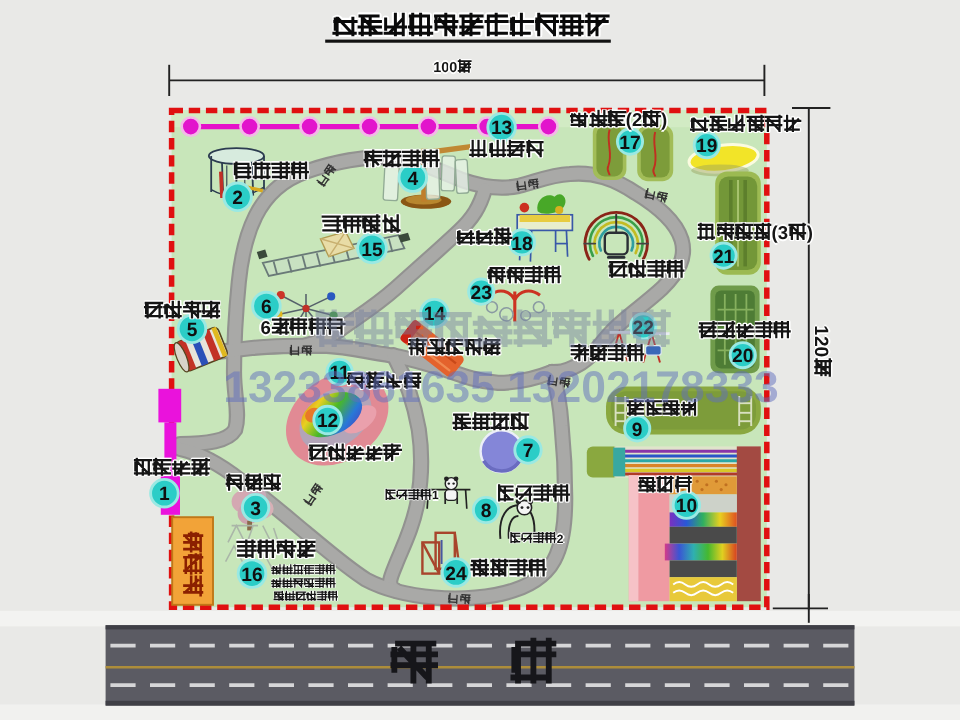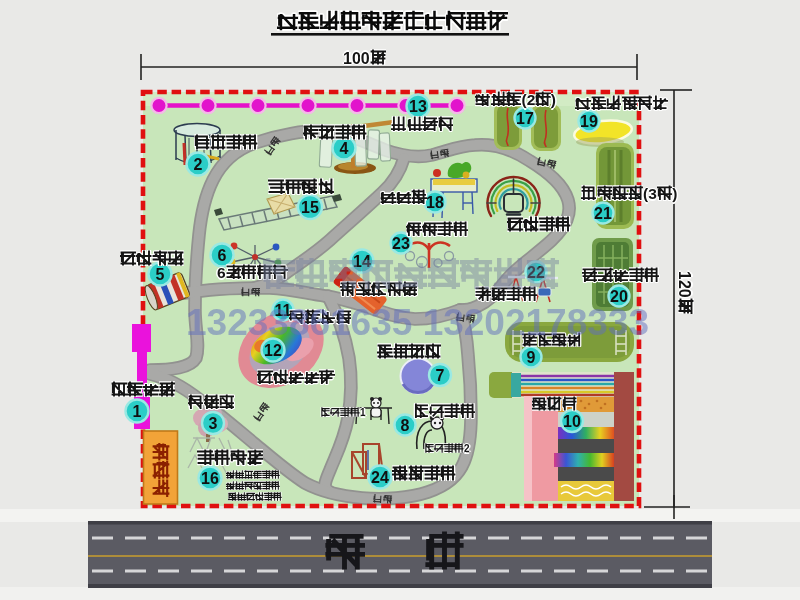--- a/index.html
+++ b/index.html
@@ -448,21 +448,21 @@
         <path d="M3 2.5L14.5 2.5M1.5 6L16 6M3 1.5L3 14.5M13 4L13 14.5M4 4.5L12 13M1.8 4.5L1.8 11" stroke="#ffffff" stroke-width="4.6" fill="none" stroke-linecap="round"></path>
         <path d="M3 2.5L14.5 2.5M1.5 6L16 6M3 1.5L3 14.5M13 4L13 14.5M4 4.5L12 13M1.8 4.5L1.8 11" stroke="currentColor" stroke-width="1.9" fill="none" stroke-linecap="square"></path>
       </svg><svg class="g" viewBox="0 0 16 16">
         <path d="M1.5 2.5L13 2.5M1.5 6L16 6M0 9.5L14.5 9.5M0 13.5L14.5 13.5M3 4L3 14.5M8 4L8 14.5M13 4L13 14.5" stroke="#ffffff" stroke-width="4.6" fill="none" stroke-linecap="round"></path>
         <path d="M1.5 2.5L13 2.5M1.5 6L16 6M0 9.5L14.5 9.5M0 13.5L14.5 13.5M3 4L3 14.5M8 4L8 14.5M13 4L13 14.5" stroke="currentColor" stroke-width="1.9" fill="none" stroke-linecap="square"></path>
       </svg><svg class="g" viewBox="0 0 16 16">
         <path d="M1.5 2.5L16 2.5M0 6L14.5 6M3 1.5L3 14.5M8 4L8 14.5M12.5 4.5L4.5 13" stroke="#ffffff" stroke-width="4.6" fill="none" stroke-linecap="round"></path>
         <path d="M1.5 2.5L16 2.5M0 6L14.5 6M3 1.5L3 14.5M8 4L8 14.5M12.5 4.5L4.5 13" stroke="currentColor" stroke-width="1.9" fill="none" stroke-linecap="square"></path>
       </svg></span>
 
-<span class="lbl cn" style="left:343px;top:49px;font-size:16px"><span style="text-shadow:-1.5px 0 #fff,1.5px 0 #fff,0 -1.5px #fff,0 1.5px #fff">1</span><span style="text-shadow:-1.5px 0 #fff,1.5px 0 #fff,0 -1.5px #fff,0 1.5px #fff">0</span><span style="text-shadow:-1.5px 0 #fff,1.5px 0 #fff,0 -1.5px #fff,0 1.5px #fff">0</span><svg class="g" viewBox="0 0 16 16">
+<span class="lbl cn" style="left:361px;top:49px;font-size:12px"><span style="text-shadow:-1.5px 0 #fff,1.5px 0 #fff,0 -1.5px #fff,0 1.5px #fff">1</span><span style="text-shadow:-1.5px 0 #fff,1.5px 0 #fff,0 -1.5px #fff,0 1.5px #fff">0</span><span style="text-shadow:-1.5px 0 #fff,1.5px 0 #fff,0 -1.5px #fff,0 1.5px #fff">0</span><svg class="g" viewBox="0 0 16 16">
         <path d="M1.5 2.5L16 2.5M3 6L14.5 6M3 9.5L14.5 9.5M1.5 13.5L13 13.5M3 1.5L3 14.5M8 4L8 14.5M13 4L13 14.5M12.5 4.5L4.5 13" stroke="#ffffff" stroke-width="4.6" fill="none" stroke-linecap="round"></path>
         <path d="M1.5 2.5L16 2.5M3 6L14.5 6M3 9.5L14.5 9.5M1.5 13.5L13 13.5M3 1.5L3 14.5M8 4L8 14.5M13 4L13 14.5M12.5 4.5L4.5 13" stroke="currentColor" stroke-width="1.9" fill="none" stroke-linecap="square"></path>
       </svg></span>
 
 <span class="lbl cn" style="left:694px;top:271px;font-size:16px;transform:rotate(90deg);transform-origin:0 0;"><span style="text-shadow:-1.5px 0 #fff,1.5px 0 #fff,0 -1.5px #fff,0 1.5px #fff">1</span><span style="text-shadow:-1.5px 0 #fff,1.5px 0 #fff,0 -1.5px #fff,0 1.5px #fff">2</span><span style="text-shadow:-1.5px 0 #fff,1.5px 0 #fff,0 -1.5px #fff,0 1.5px #fff">0</span><svg class="g" viewBox="0 0 16 16">
         <path d="M1.5 2.5L16 2.5M3 6L14.5 6M3 9.5L14.5 9.5M1.5 13.5L13 13.5M3 1.5L3 14.5M8 4L8 14.5M13 4L13 14.5M12.5 4.5L4.5 13" stroke="#ffffff" stroke-width="4.6" fill="none" stroke-linecap="round"></path>
         <path d="M1.5 2.5L16 2.5M3 6L14.5 6M3 9.5L14.5 9.5M1.5 13.5L13 13.5M3 1.5L3 14.5M8 4L8 14.5M13 4L13 14.5M12.5 4.5L4.5 13" stroke="currentColor" stroke-width="1.9" fill="none" stroke-linecap="square"></path>
       </svg></span>
 
 <span class="lbl cn" style="left:391px;top:116px;font-size:15.5px"><svg class="g" viewBox="0 0 16 16">

